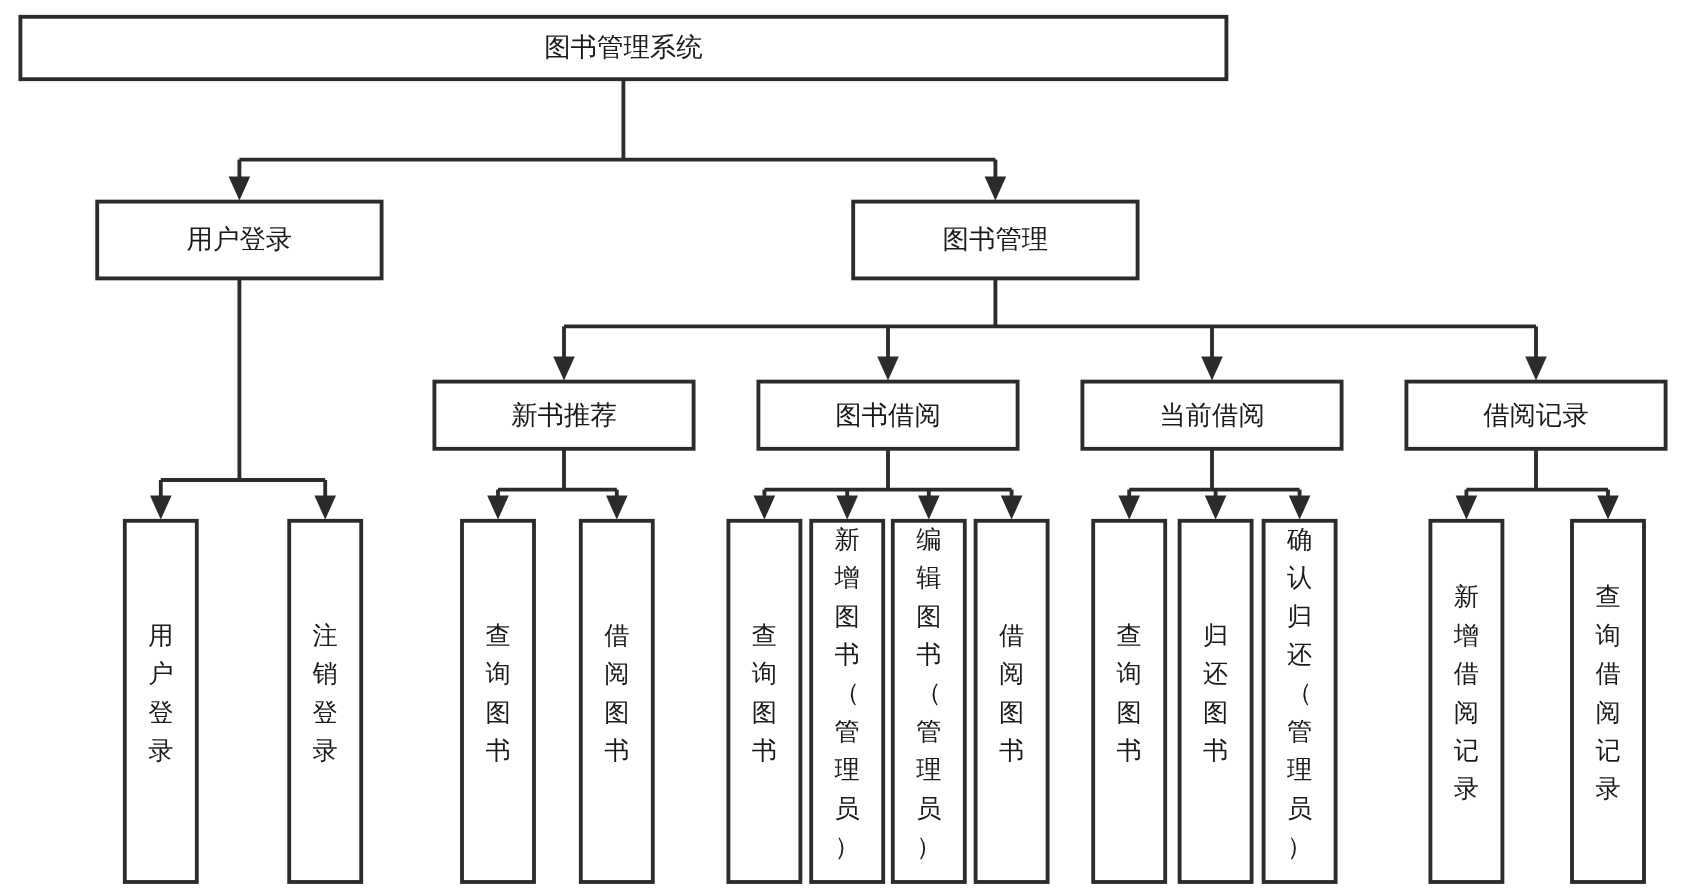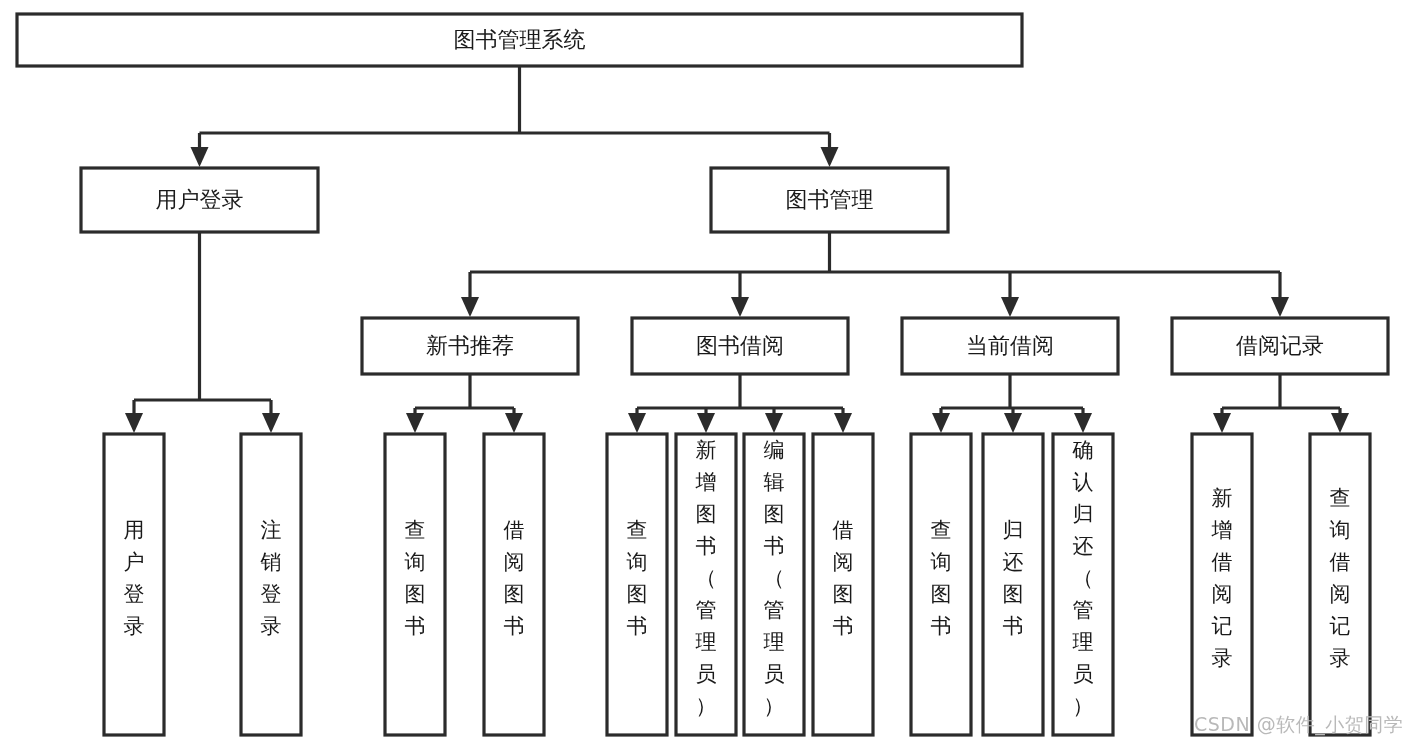--- a/index.html
+++ b/index.html
@@ -182,14 +182,13 @@
         <g>
           <rect x="1192" y="434" width="60" height="301" class="box-rect"></rect>
           <text x="1222" y="0" class="leaf-label"><tspan x="1222" y="504.5">新</tspan><tspan x="1222" y="536.5">增</tspan><tspan x="1222" y="568.5">借</tspan><tspan x="1222" y="600.5">阅</tspan><tspan x="1222" y="632.5">记</tspan><tspan x="1222" y="664.5">录</tspan></text>
         </g>
         <g>
           <rect x="1310" y="434" width="60" height="301" class="box-rect"></rect>
           <text x="1340" y="0" class="leaf-label"><tspan x="1340" y="504.5">查</tspan><tspan x="1340" y="536.5">询</tspan><tspan x="1340" y="568.5">借</tspan><tspan x="1340" y="600.5">阅</tspan><tspan x="1340" y="632.5">记</tspan><tspan x="1340" y="664.5">录</tspan></text>
         </g>
       </g>
   </svg>
-  <div class="watermark">CSDN @软件_小贺同学</div>
 </div>
 
 </body></html>

